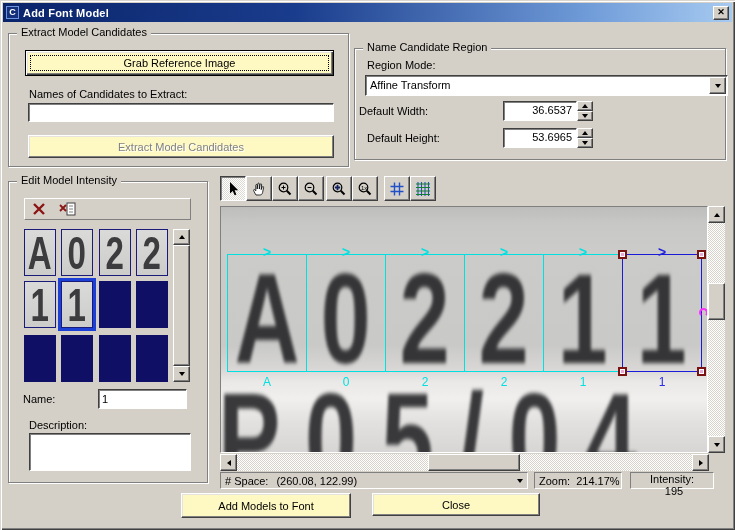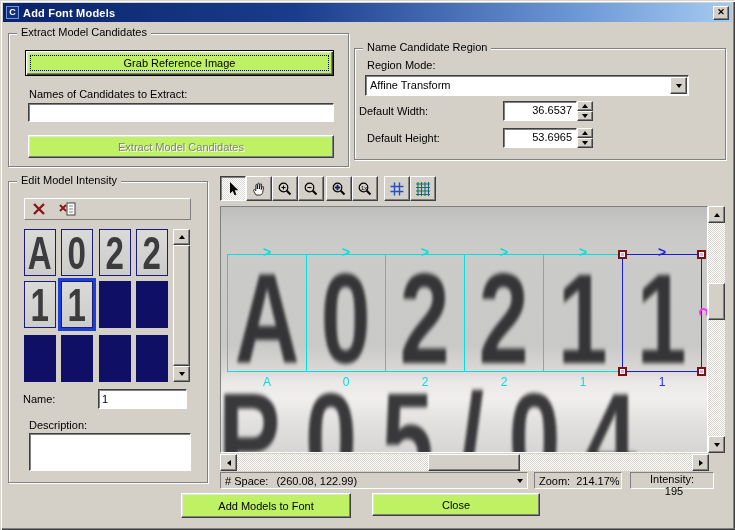--- a/index.html
+++ b/index.html
@@ -16,21 +16,21 @@
   .titleicon { width:13px; height:13px; background:#14307A; border:1px solid #6C94E0; color:#fff;
     font-weight:bold; font-size:9px; line-height:11px; text-align:center; margin-right:4px; }
   .titletext { color:#fff; font-weight:bold; font-size:11px; flex:1; letter-spacing:0.2px; }
   .closebtn { width:16px; height:14px; background:#D4D0C8; border:1px solid; border-color:#fff #404040 #404040 #fff;
     box-shadow:inset -1px -1px 0 #808080; font-size:9px; font-weight:bold; line-height:11px; text-align:center;
     font-family:"Liberation Sans",sans-serif; padding:0; }
 
   
   .group { position:absolute; border:1px solid #808080; box-shadow:inset 1px 1px 0 #fff, 1px 1px 0 #fff; }
   .group > .glabel { position:absolute; top:-8px; left:8px; background:#D4D0C8; padding:0 4px; white-space:nowrap; }
-  .btn { position:absolute; background:#bef264; border:1px solid; border-color:#fff #404040 #404040 #fff;
+  .btn { position:absolute; background:#fef9c3; border:1px solid; border-color:#fff #404040 #404040 #fff;
     box-shadow:inset -1px -1px 0 #808080, inset 1px 1px 0 #e6e3dc; text-align:center;
     font-family:"Liberation Sans",sans-serif; font-size:11px; display:flex; align-items:center; justify-content:center; }
   .btn.default { border:1px solid #000; box-shadow:inset 1px 1px 0 #fff, inset -1px -1px 0 #404040, inset -2px -2px 0 #808080, inset 2px 2px 0 #e6e3dc; }
   .focusrect { position:absolute; inset:4px; border:1px dotted #000; pointer-events:none; }
   .btn.disabled { color:#808080; text-shadow:1px 1px 0 #fff; }
   .sunken { background:#fff; border:1px solid; border-color:#404040 #fff #fff #404040; box-shadow:inset 1px 1px 0 #808080; }
   .lbl { position:absolute; white-space:nowrap; }
 
   .toolbtn { position:absolute; width:26px; height:25px; background:#D4D0C8; border:1px solid; border-color:#fff #404040 #404040 #fff;
     box-shadow:inset -1px -1px 0 #808080; display:flex; align-items:center; justify-content:center; padding:0; }
@@ -95,21 +95,21 @@
 
   svg { display:block; }
 </style>
 </head>
 <body>
 
 <div class="dialog">
 
   <div class="titlebar">
     <span class="titleicon">C</span>
-    <span class="titletext">Add Font Models</span>
+    <span class="titletext">Add Font Model</span>
     <button class="closebtn">
       <span>✕</span>
     </button>
   </div>
 
   <div class="group" style="left:8px; top:33px; width:341px; height:134px;">
     <span class="glabel">Extract Model Candidates</span>
     <button class="btn default" style="left:16px; top:16px; width:309px; height:26px;">
       <span>Grab Reference Image</span>
       <span class="focusrect"></span>
@@ -117,21 +117,21 @@
     <span class="lbl" style="left:20px; top:54px;">Names of Candidates to Extract:</span>
     <input class="sunken" style="position: absolute; left: 19px; top: 69px; width: 306px; height: 19px; font-size: 11px; padding: 0px 3px; font-family: &quot;Liberation Sans&quot;, sans-serif;" value="">
     <button class="btn disabled" style="left:19px; top:101px; width:306px; height:23px;">
       <span>Extract Model Candidates</span>
     </button>
   </div>
 
   <div class="group" style="left:354px; top:48px; width:372px; height:112px;">
     <span class="glabel">Name Candidate Region</span>
     <span class="lbl" style="left:12px; top:10px;">Region Mode:</span>
-    <div class="combo sunken" style="left:10px; top:26px; width:324px;">
+    <div class="combo sunken" style="left:10px; top:26px; width:363px;">
       <span class="val">Affine Transform</span>
       <span class="drop">
           <span class="tri down"></span>
         </span>
     </div>
     <span class="lbl" style="left:4px; top:56px;">Default Width:</span>
     <div class="spinfield sunken" style="left:148px; top:52px; width:74px;">
       <span>36.6537</span>
     </div>
     <div class="spin" style="left:222px; top:52px;">

